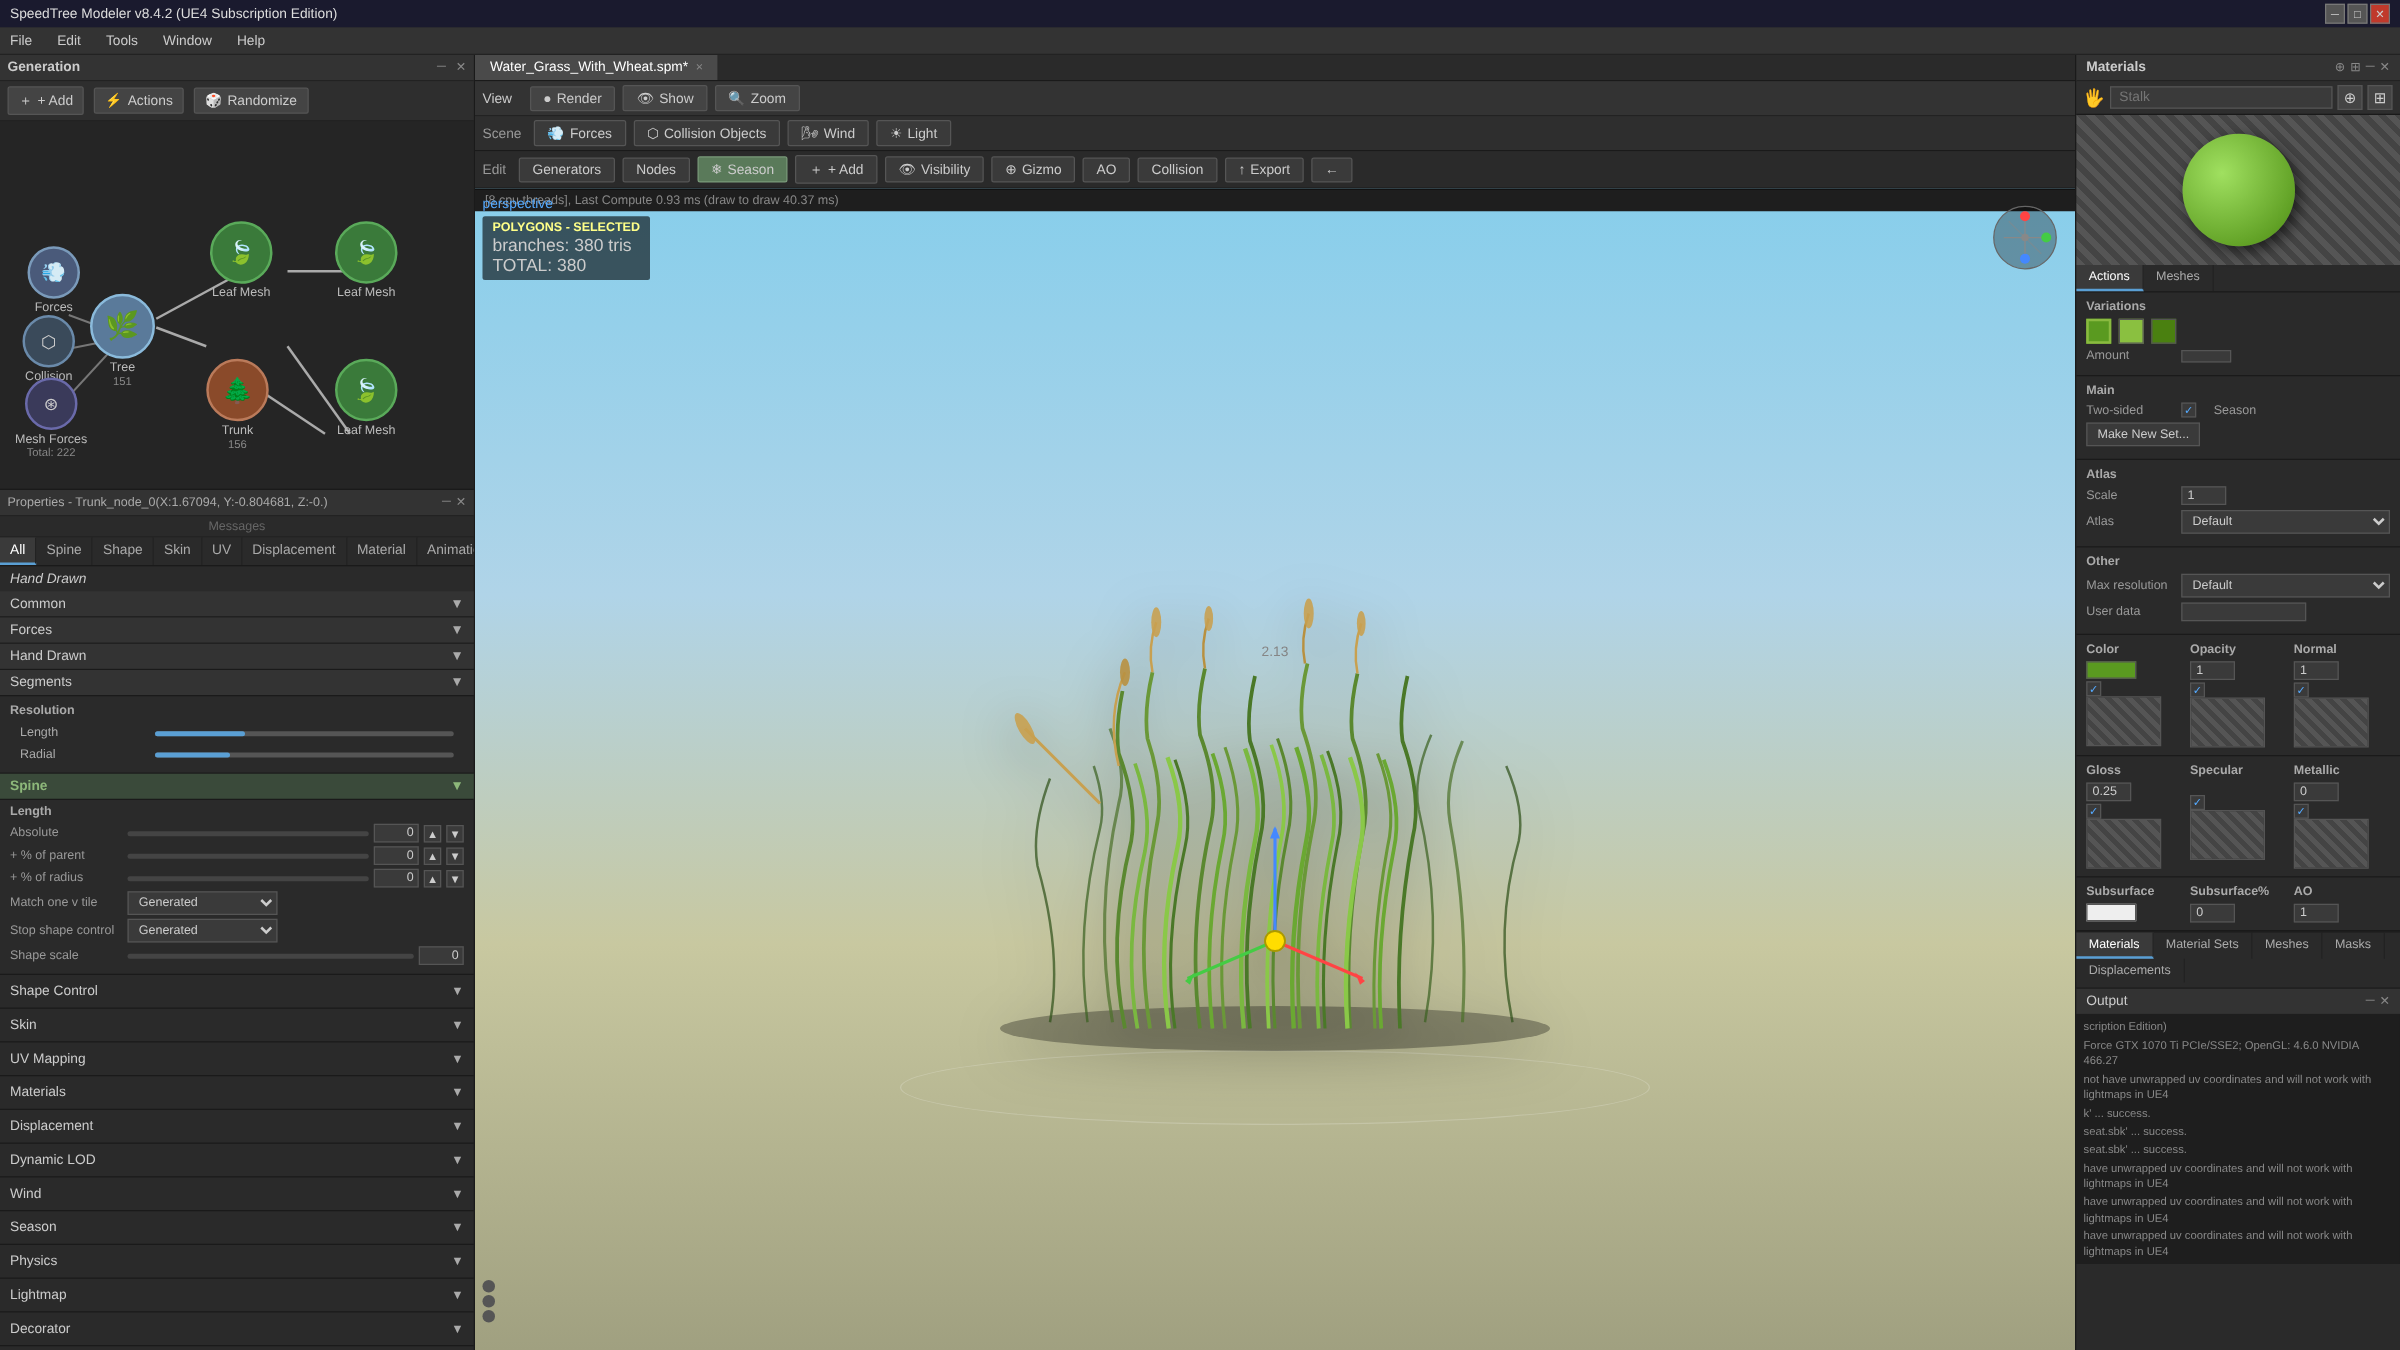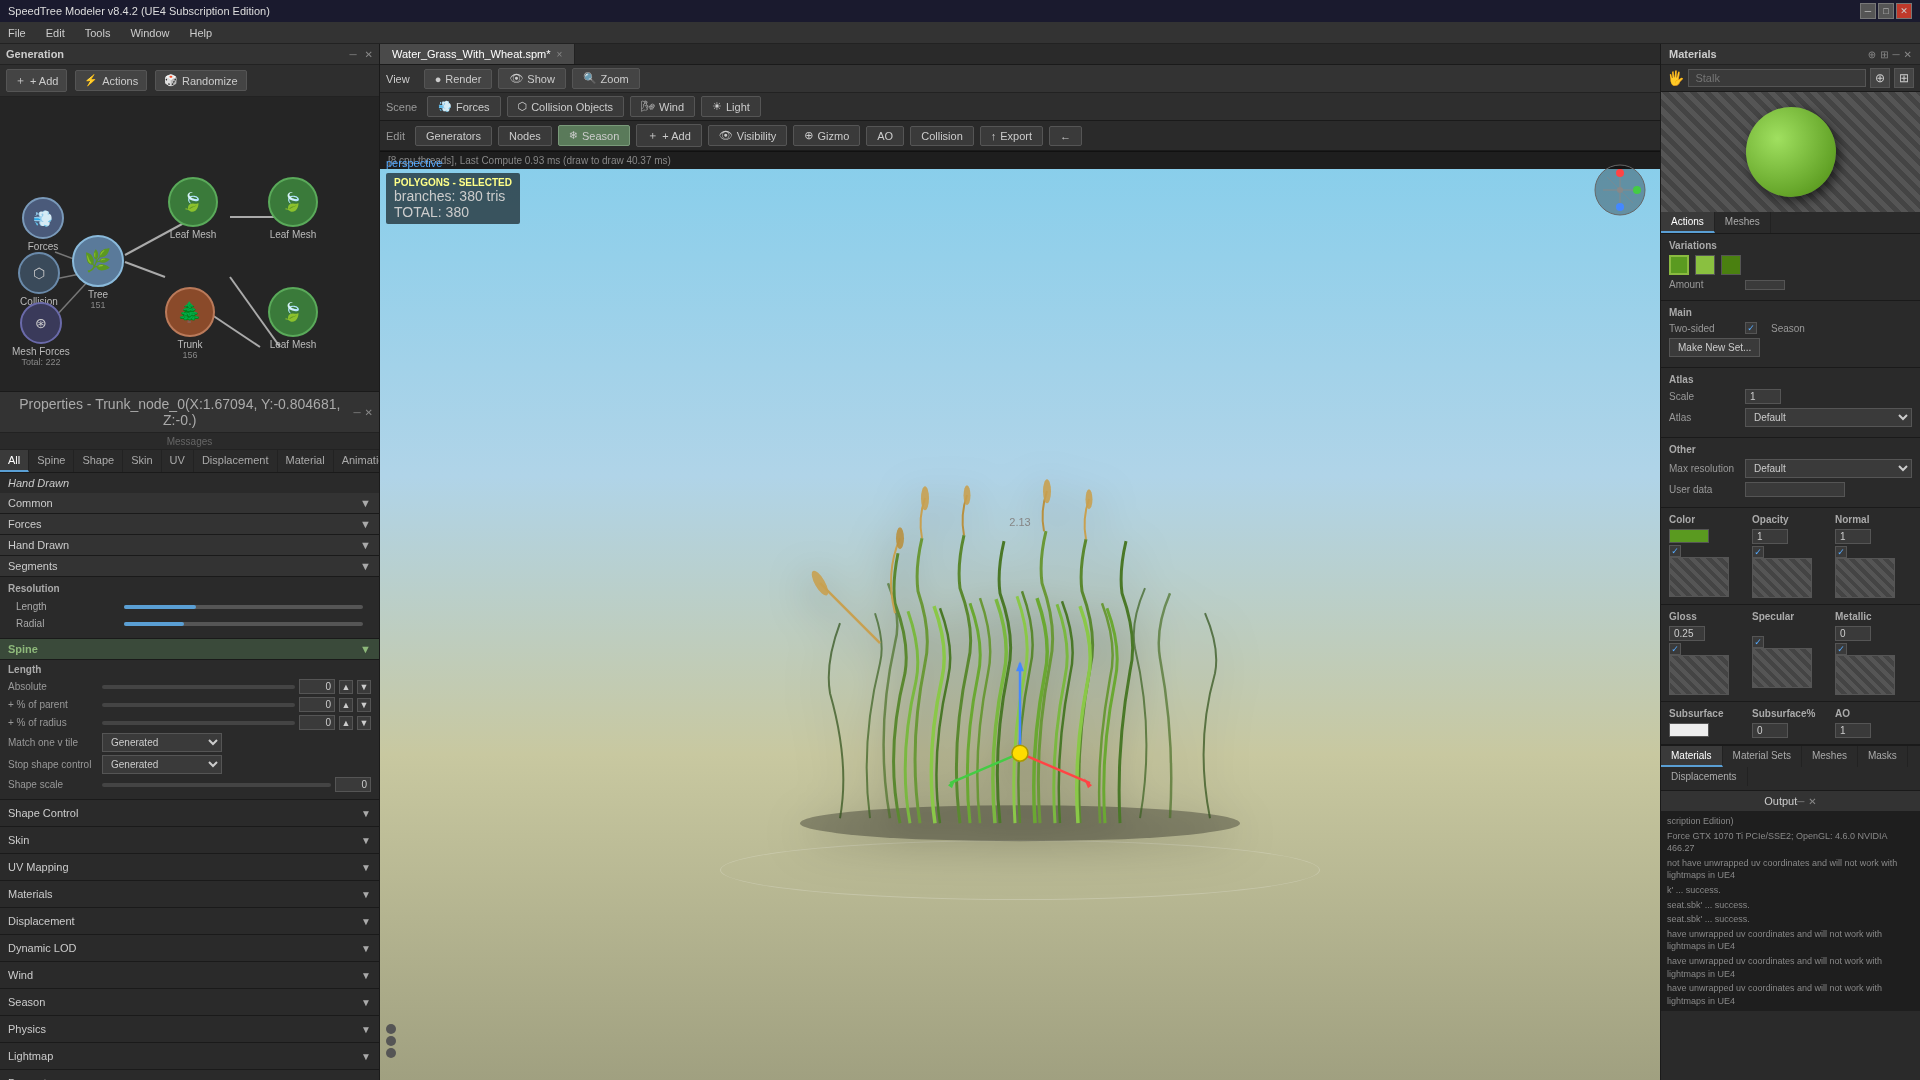--- a/index.html
+++ b/index.html
@@ -124,21 +124,21 @@
     .mat-dropdown { background: #3a3a3a; border: 1px solid #555; color: #ccc; padding: 2px 4px; font-size: 10px; flex: 1; }
     .mat-checkbox { width: 12px; height: 12px; background: #3a3a3a; border: 1px solid #555; display: flex; align-items: center; justify-content: center; color: #5af; font-size: 9px; cursor: pointer; }
     .mat-color-swatch { width: 40px; height: 14px; border: 1px solid #555; cursor: pointer; }
     .mat-color-swatch.green { background: #5a9a20; }
     .mat-color-swatch.white { background: #eee; }
     .mat-num-input { background: #3a3a3a; border: 1px solid #555; color: #ccc; padding: 1px 4px; width: 36px; font-size: 10px; }
     .mat-big-swatch { width: 60px; height: 40px; background: repeating-linear-gradient(45deg, #555 0, #555 4px, #444 4px, #444 8px); border: 1px solid #555; }
 
     
     #output-panel { margin-top: 4px; border-top: 1px solid #1a1a1a; }
-    #output-header { background: #333; padding: 4px 8px; display: flex; align-items: center; justify-content: center; }
+    #output-header { background: #333; padding: 4px 8px; display: flex; align-items: center; justify-content: space-between; }
     #output-title { color: #ccc; font-size: 11px; }
     #output-content { padding: 4px 6px; font-size: 9px; color: #888; max-height: 200px; overflow-y: auto; background: #1e1e1e; }
     #output-content div { margin-bottom: 2px; line-height: 1.4; }
 
     
     svg.grass { filter: drop-shadow(0 10px 20px rgba(0,0,0,0.5)); }
 
     
     ::-webkit-scrollbar { width: 6px; height: 6px; }
     ::-webkit-scrollbar-track { background: #222; }
@@ -280,21 +280,21 @@
       <div class="node-item" style="left:268px;top:190px">
         <div class="node-circle" style="width:50px;height:50px;background:#3a7a3a;border:2px solid #5aaa5a;">
           <span style="font-size:18px">🍃</span>
         </div>
         <span class="node-label">Leaf Mesh</span>
       </div>
     </div>
 
     <div id="props-panel">
       <div id="props-header">
-        <span id="props-title" style="font-size:14px;color:#aaa;text-align:center;">Properties - Trunk_node_0(X:1.67094, Y:-0.804681, Z:-0.)</span>
+        <span id="props-title" style="font-size:10px;color:#aaa;text-align:center;">Properties - Trunk_node_0(X:1.67094, Y:-0.804681, Z:-0.)</span>
         <div style="display:flex;gap:4px">
           <span style="color:#888;font-size:10px;cursor:pointer">─</span>
           <span style="color:#888;font-size:10px;cursor:pointer">✕</span>
         </div>
       </div>
       <div id="messages-bar">
         <span style="color:#666;">Messages</span>
       </div>
 
       <div class="tabs-row">

